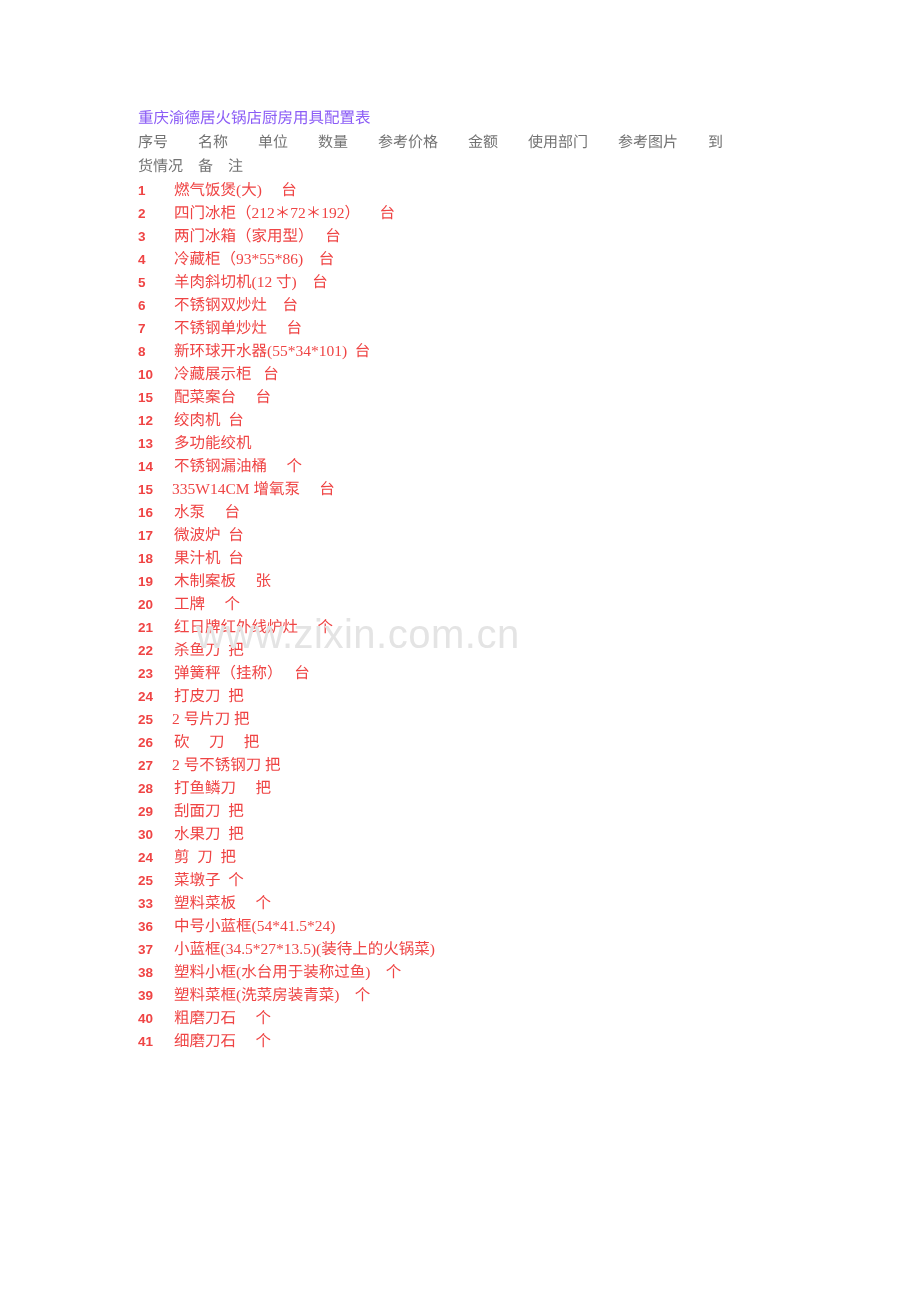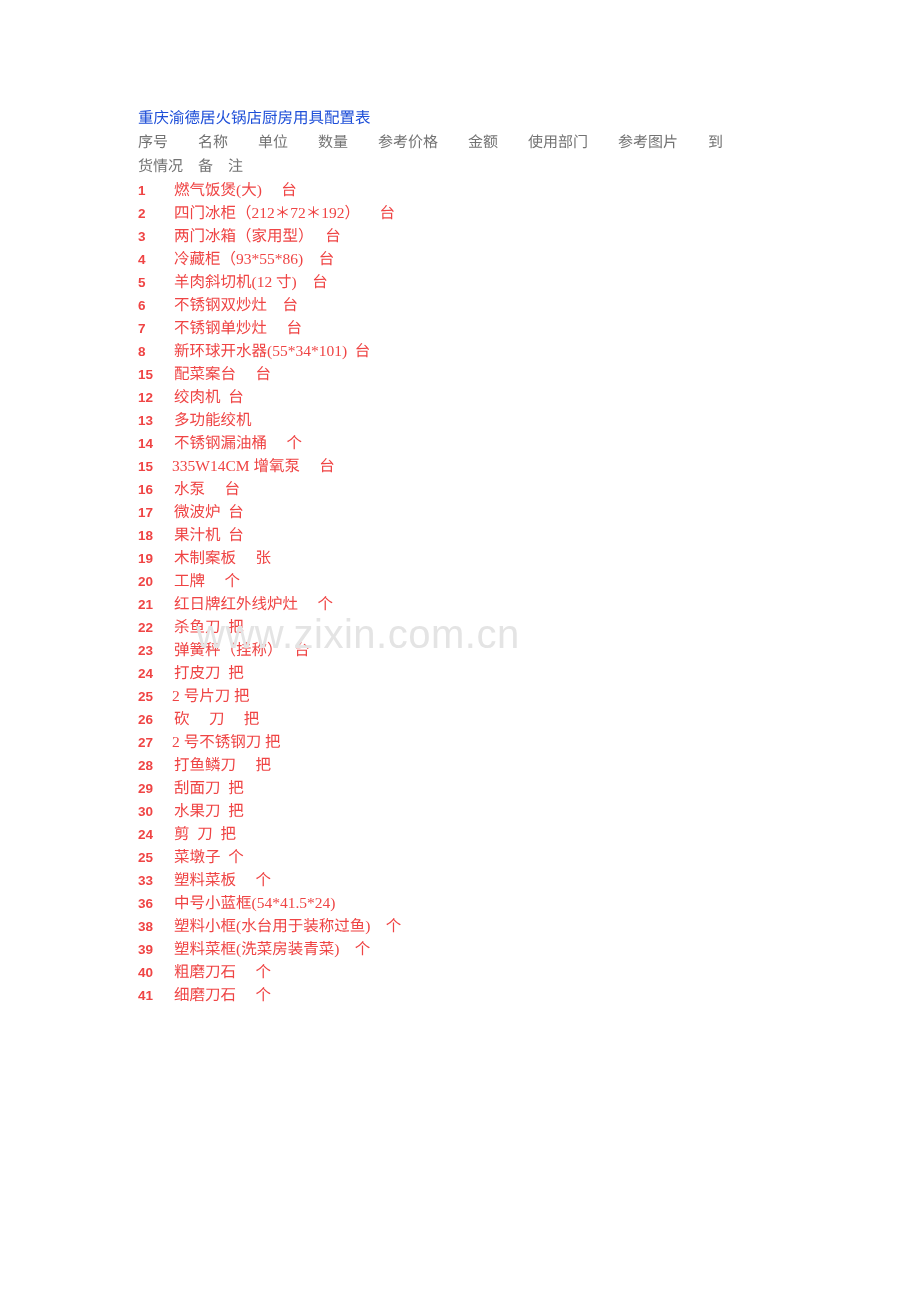--- a/index.html
+++ b/index.html
@@ -30,21 +30,21 @@
     position: absolute;
     left: 138px;
     top: 106px;
     width: 750px;
   }
 
   .title-line {
     font-size: 15.5px;
     line-height: 24.2px;
     white-space: pre;
-    color: #1d4ed8;
+    color: #8b5cf6;
   }
 
   .header-line {
     font-size: 15px;
     line-height: 24.2px;
     white-space: pre;
     color: #737373;
   }
 
   
@@ -109,20 +109,21 @@
 
     <div id="rows-container">
         <div class="row"><span class="num">1</span><span class="txt">燃气饭煲(大)     台</span></div>
         <div class="row"><span class="num">2</span><span class="txt">四门冰柜（212＊72＊192）     台</span></div>
         <div class="row"><span class="num">3</span><span class="txt">两门冰箱（家用型）   台</span></div>
         <div class="row"><span class="num">4</span><span class="txt">冷藏柜（93*55*86)    台</span></div>
         <div class="row"><span class="num">5</span><span class="txt">羊肉斜切机(12 寸)    台</span></div>
         <div class="row"><span class="num">6</span><span class="txt">不锈钢双炒灶    台</span></div>
         <div class="row"><span class="num">7</span><span class="txt">不锈钢单炒灶     台</span></div>
         <div class="row"><span class="num">8</span><span class="txt">新环球开水器(55*34*101)  台</span></div>
+        <div class="row"><span class="num">10</span><span class="txt">冷藏展示柜   台</span></div>
         <div class="row"><span class="num">15</span><span class="txt">配菜案台     台</span></div>
         <div class="row"><span class="num">12</span><span class="txt">绞肉机  台</span></div>
         <div class="row"><span class="num">13</span><span class="txt">多功能绞机</span></div>
         <div class="row"><span class="num">14</span><span class="txt">不锈钢漏油桶     个</span></div>
         <div class="row tight"><span class="num">15</span><span class="txt">335W14CM 增氧泵     台</span></div>
         <div class="row"><span class="num">16</span><span class="txt">水泵     台</span></div>
         <div class="row"><span class="num">17</span><span class="txt">微波炉  台</span></div>
         <div class="row"><span class="num">18</span><span class="txt">果汁机  台</span></div>
         <div class="row"><span class="num">19</span><span class="txt">木制案板     张</span></div>
         <div class="row"><span class="num">20</span><span class="txt">工牌     个</span></div>
@@ -133,20 +134,21 @@
         <div class="row tight"><span class="num">25</span><span class="txt">2 号片刀 把</span></div>
         <div class="row"><span class="num">26</span><span class="txt">砍     刀     把</span></div>
         <div class="row tight"><span class="num">27</span><span class="txt">2 号不锈钢刀 把</span></div>
         <div class="row"><span class="num">28</span><span class="txt">打鱼鳞刀     把</span></div>
         <div class="row"><span class="num">29</span><span class="txt">刮面刀  把</span></div>
         <div class="row"><span class="num">30</span><span class="txt">水果刀  把</span></div>
         <div class="row"><span class="num">24</span><span class="txt">剪  刀  把</span></div>
         <div class="row"><span class="num">25</span><span class="txt">菜墩子  个</span></div>
         <div class="row"><span class="num">33</span><span class="txt">塑料菜板     个</span></div>
         <div class="row"><span class="num">36</span><span class="txt">中号小蓝框(54*41.5*24)</span></div>
+        <div class="row"><span class="num">37</span><span class="txt">小蓝框(34.5*27*13.5)(装待上的火锅菜)</span></div>
         <div class="row"><span class="num">38</span><span class="txt">塑料小框(水台用于装称过鱼)    个</span></div>
         <div class="row"><span class="num">39</span><span class="txt">塑料菜框(洗菜房装青菜)    个</span></div>
         <div class="row"><span class="num">40</span><span class="txt">粗磨刀石     个</span></div>
         <div class="row"><span class="num">41</span><span class="txt">细磨刀石     个</span></div>
       </div>
 
   </div>
 
   <div id="watermark" style="color: rgb(228, 228, 228);">www.zixin.com.cn</div>
 

